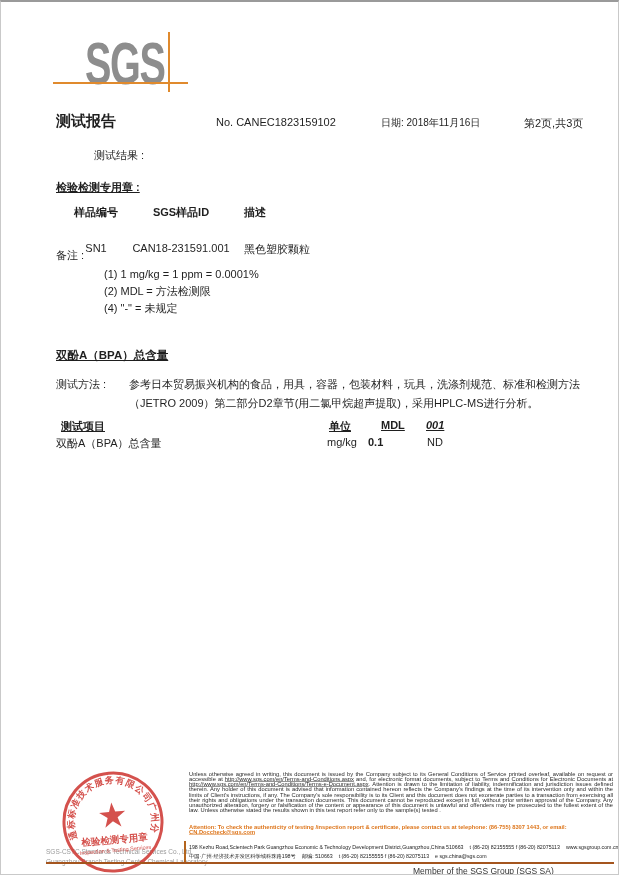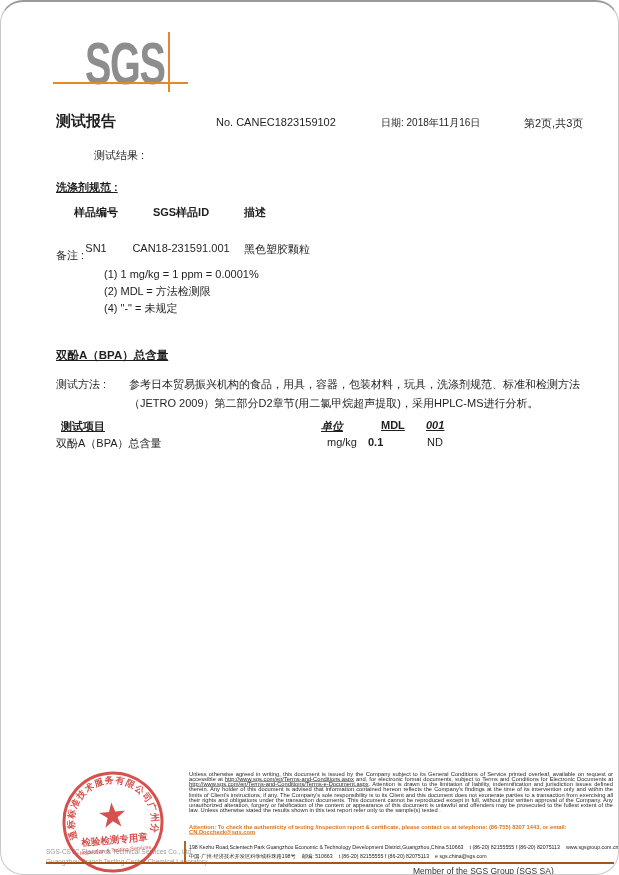--- a/index.html
+++ b/index.html
@@ -1,21 +1,21 @@
 <!DOCTYPE html>
 <html><head>
 <meta charset="utf-8">
 <style>
   html,body{margin:0;padding:0;background:#fff;}
   .page{
     position:relative;width:619px;height:875px;background:#fff;overflow:hidden;
     box-sizing:border-box;
     border-top:2px solid #9a9a9a;border-left:1px solid #c9c9c9;
     border-right:1px solid #c9c9c9;border-bottom:1px solid #c9c9c9;
-    font-family:"Liberation Sans","DejaVu Sans",sans-serif;color:#1f1f1f;border-radius:23px;
+    font-family:"Liberation Sans","DejaVu Sans",sans-serif;color:#1f1f1f;
   }
   
   .logo-text{
     position:absolute;left:84px;top:32px;font-size:60px;font-weight:bold;color:#8d8d8d;
     letter-spacing:-2px;transform:scaleX(0.66);transform-origin:0 0;line-height:1;
   }
   .logo-hline{position:absolute;left:52px;top:80px;width:135px;height:2px;background:#e08a2d;}
   .logo-vline{position:absolute;left:167px;top:30px;width:2px;height:60px;background:#e08a2d;}
   
   .hdr-title{position:absolute;left:55px;top:110px;font-size:15px;font-weight:bold;}
@@ -38,21 +38,21 @@
   .sample-table .hrow{font-weight:bold;}
   .sample-table .drow{margin-top:22px;}
   
   .remarks{position:absolute;left:103px;top:264px;font-size:11px;line-height:17px;}
   
   .method-text{position:absolute;left:128px;top:373px;width:452px;font-size:11px;line-height:19px;}
   
   .rt{position:absolute;font-size:11px;}
   .rt-h{font-weight:bold;text-decoration:underline;}
   .rt-h1{left:60px;top:417px;text-decoration:underline;}
-  .rt-h2{left:320px;top:417px;font-style:italic;}
+  .rt-h2{left:328px;top:417px;}
   .rt-h3{left:380px;top:417px;}
   .rt-h4{left:425px;top:417px;font-style:italic;font-weight:bold;text-decoration:underline;}
   .rt-c1{left:55px;top:434px;}
   .rt-c2{left:326px;top:434px;}
   .rt-c3{left:367px;top:434px;font-weight:bold;}
   .rt-c4{left:426px;top:434px;}
   
   .company-lines{position:absolute;left:45px;top:845px;font-size:6.5px;line-height:10px;color:#9b9b9b;white-space:nowrap;}
   .stamp{position:absolute;left:57px;top:765px;width:110px;height:110px;transform:rotate(-5deg);opacity:.88;}
   .scale-wrap{transform:scale(0.5);transform-origin:0 0;width:848px;}
@@ -75,21 +75,21 @@
   <div class="logo-text">SGS</div>
   <div class="logo-hline"></div>
   <div class="logo-vline"></div>
 
   <div class="hdr-title">测试报告</div>
   <div class="hdr-no">No. CANEC1823159102</div>
   <div class="hdr-date">日期: 2018年11月16日</div>
   <div class="hdr-page">第2页,共3页</div>
 
   <div class="lbl results-lbl">测试结果 :</div>
-  <div class="lbl sampledesc-lbl">洗涤剂规范 :</div>
+  <div class="lbl sampledesc-lbl">检验检测专用章 :</div>
 
   <div class="sample-table">
     <div class="row hrow">
       <div class="c1">样品编号</div>
       <div class="c2">SGS样品ID</div>
       <div class="c3">描述</div>
     </div>
     <div class="row drow">
       <div class="c1">SN1</div>
       <div class="c2">CAN18-231591.001</div>

